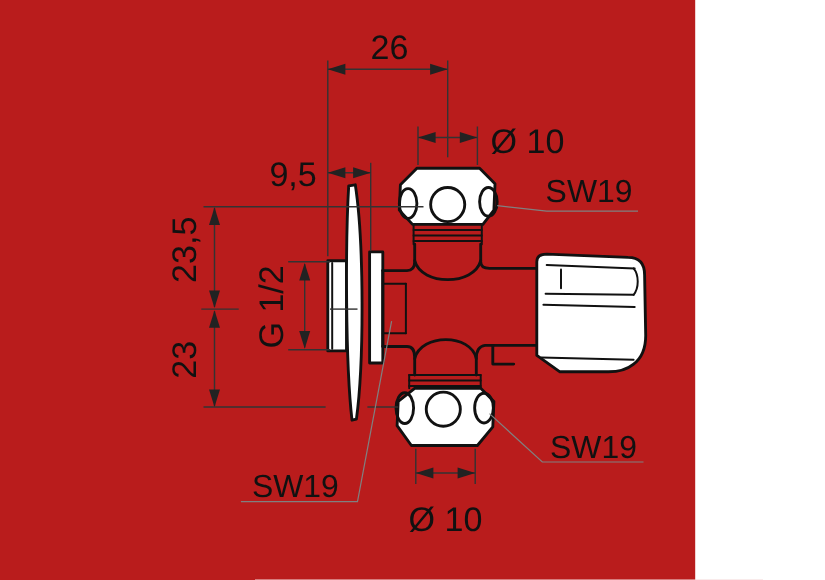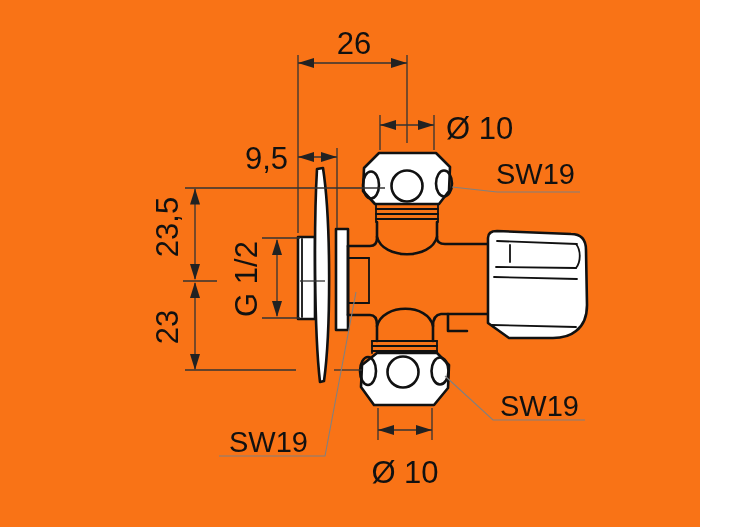--- a/index.html
+++ b/index.html
@@ -5,24 +5,24 @@
   html, body {
     margin: 0;
     padding: 0;
     background: #ffffff;
     width: 750px;
     height: 527px;
     overflow: hidden;
     font-family: "Liberation Sans", sans-serif;
   }
   .drawing-wrap {
-    width: 700px;
+    width: 632px;
     height: 527px;
     position: relative;
-    background: #f97316;
+    background: #b91c1c;
   }
   svg { display: block; }
   text {
     font-family: "Liberation Sans", sans-serif;
     fill: #111111;
   }
   .dim-text  { font-size: 31px; }
   .sw-text   { font-size: 29px; }
   .outline   { stroke: #111111; stroke-width: 2.6; fill: none; stroke-linecap: round; stroke-linejoin: round; }
   .outline-f { stroke: #111111; stroke-width: 2.6; fill: #ffffff; stroke-linejoin: round; }

